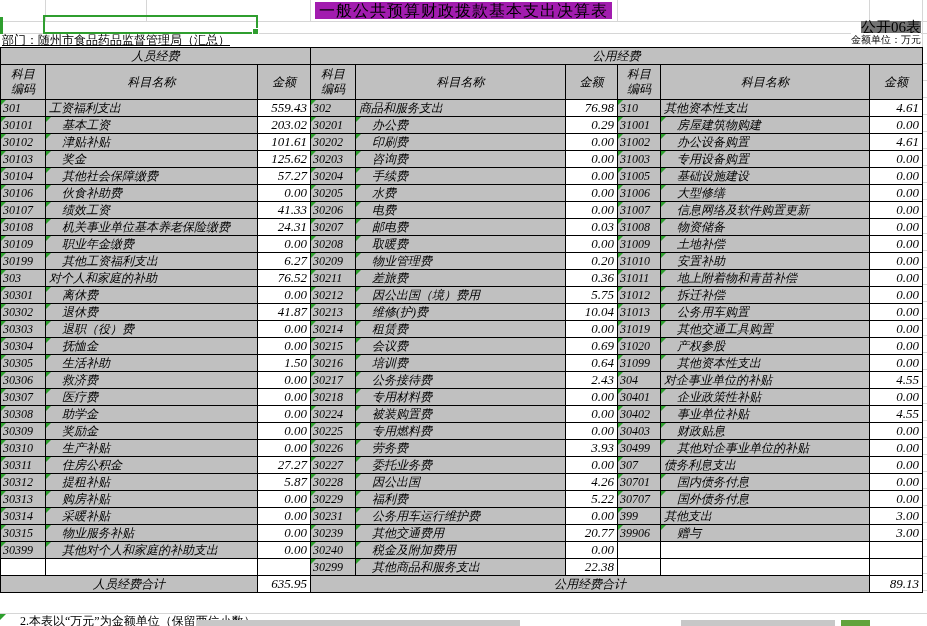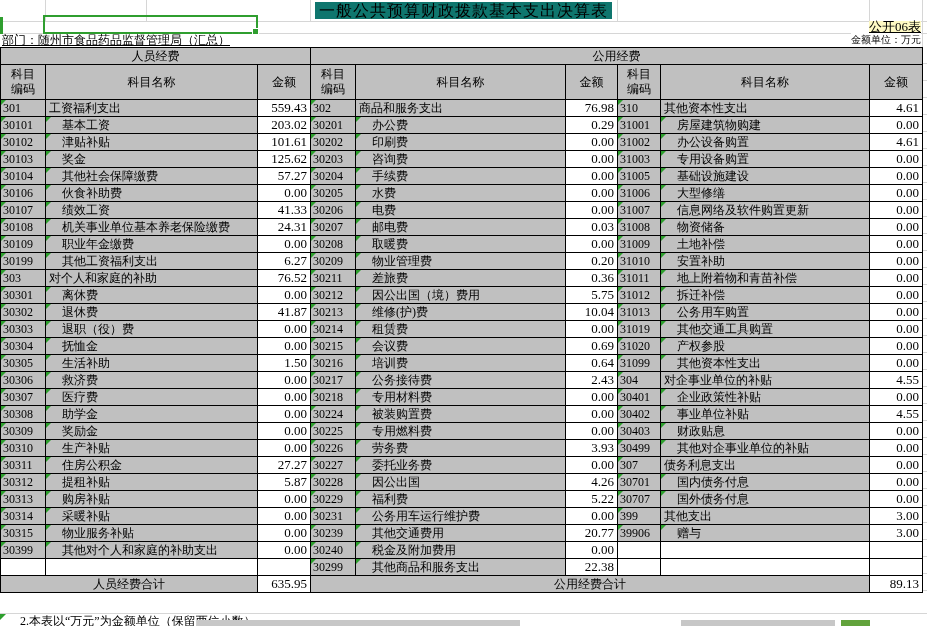--- a/index.html
+++ b/index.html
@@ -3,29 +3,29 @@
 <meta charset="utf-8">
 <style>
   html,body{margin:0;padding:0;background:#888;}
   .stage{position:relative;width:927px;height:626px;background:#fff;overflow:hidden;
          font-family:"Liberation Serif","DejaVu Serif",serif;color:#000;}
   
   .vline{position:absolute;width:1px;background:#d6d6d6;}
   .hline{position:absolute;height:1px;background:#d6d6d6;left:0;width:927px;}
   .title{position:absolute;top:0;left:0;width:927px;height:21px;text-align:center;
          font-size:16px;line-height:21px;letter-spacing:1px;}
-  .title span{background:#0f766e;padding:0 4px;}
-  .pubform{position:absolute;top:21px;right:6px;font-size:13px;line-height:12px;text-decoration:underline;background:#fef9c3;}
+  .title span{background:#a21caf;padding:0 4px;}
+  .pubform{position:absolute;top:21px;right:6px;font-size:15px;line-height:12px;text-decoration:underline;background:#737373;}
   .dept{position:absolute;top:33px;left:2px;font-size:12px;line-height:14px;text-decoration:underline;}
   .unit{position:absolute;top:33px;right:6px;font-size:10px;line-height:14px;background:#fff;}
   .selstrip{position:absolute;left:0;top:17px;width:3px;height:17px;background:#2f9e2f;}
   .selbox{position:absolute;left:43px;top:15px;width:211px;height:15px;border:2px solid #2f9e2f;background:transparent;}
   .selhandle{position:absolute;right:-3px;bottom:-3px;width:5px;height:5px;background:#2f9e2f;border:1px solid #fff;}
   
-  table{border-collapse:collapse;table-layout:fixed;position:absolute;left:0;top:47px;width:922px;}
+  table{border-collapse:collapse;table-layout:fixed;position:absolute;left:0;top:47px;width:922px;font-style:italic;}
   td{border:1px solid #000;padding:0 0;font-size:12px;line-height:16px;overflow:hidden;
      white-space:nowrap;vertical-align:middle;position:relative;}
   .gray{background:#c0c0c0;}
   .hd{text-align:center;}
   .grp td{height:16px;}
   .colhdr td{height:34px;}
   .colhdr .two{line-height:15px;}
   tr.datarow td{height:16px;}
   .code{padding-left:2px;}
   .name{padding-left:3px;}

